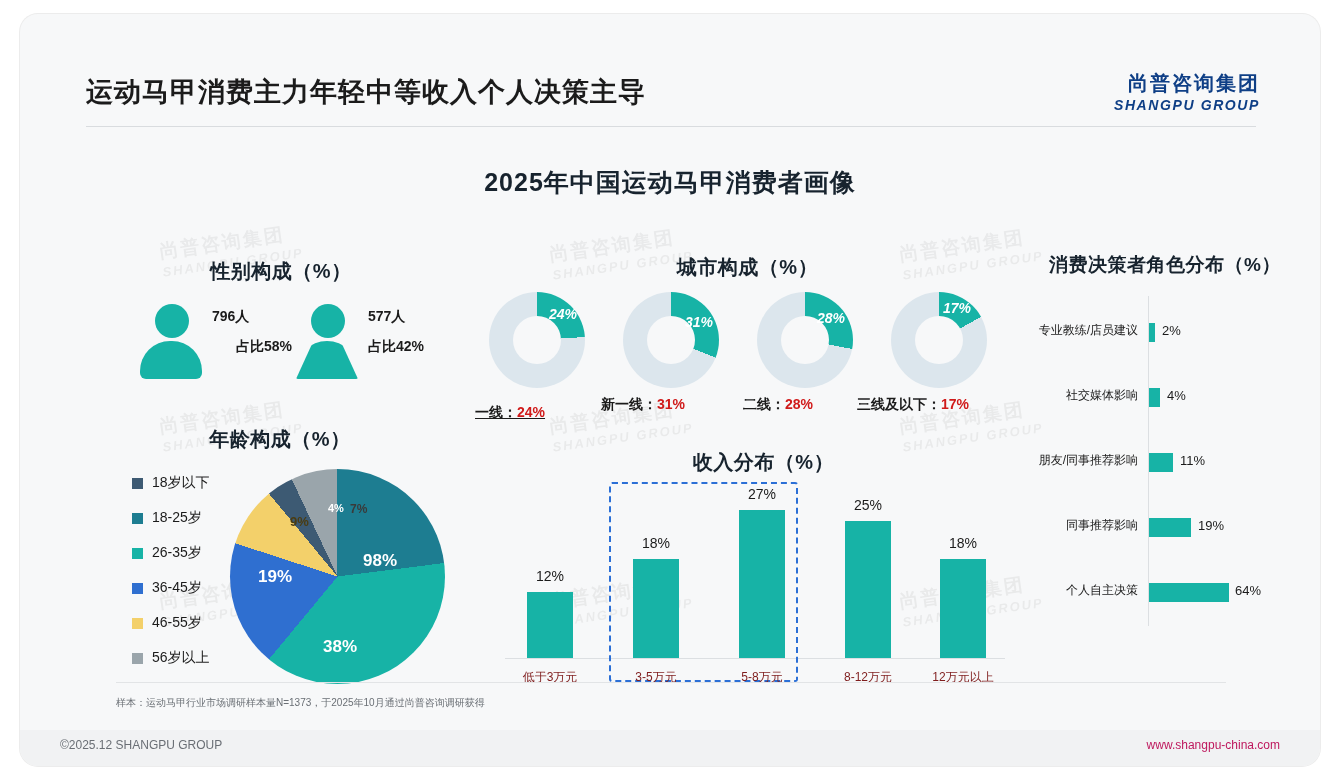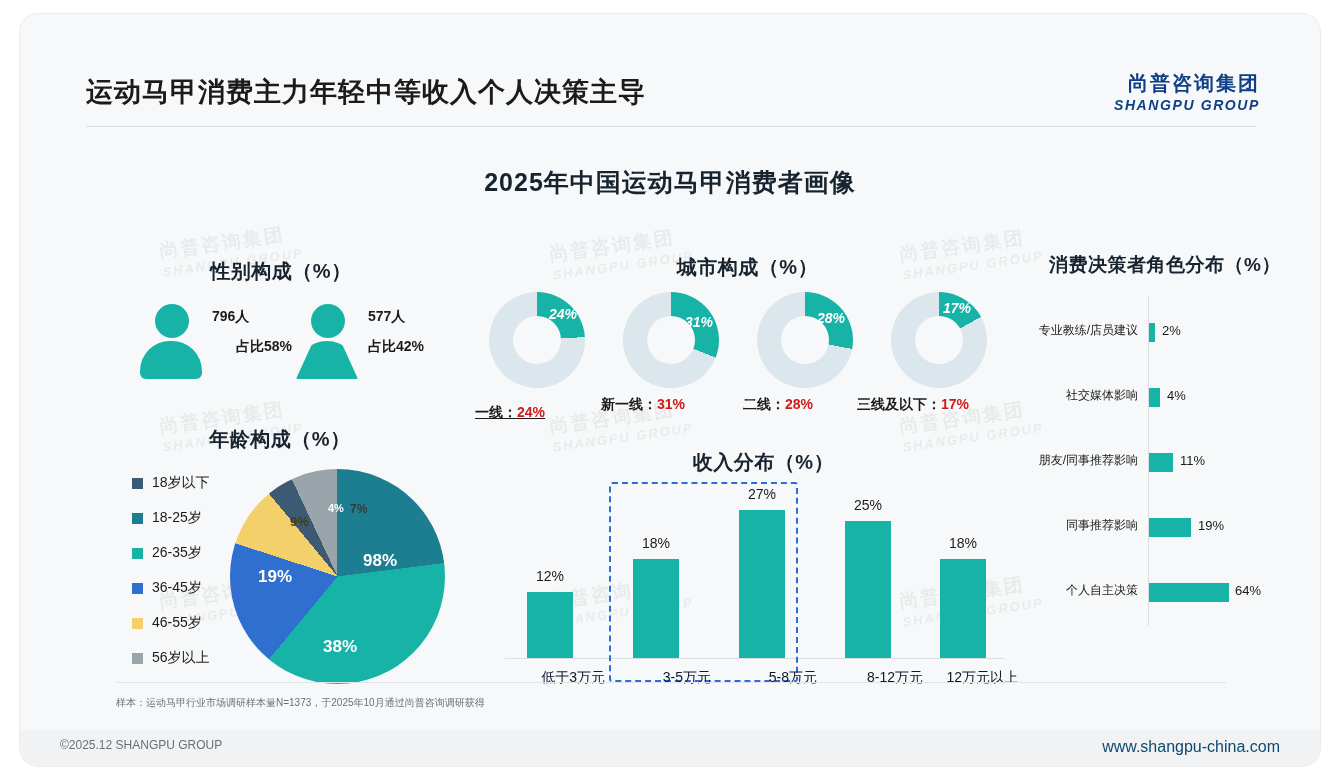--- a/index.html
+++ b/index.html
@@ -73,38 +73,38 @@
   .d-cap{position:absolute;font-size:14px;font-weight:bold;color:#1b1b1b;white-space:nowrap;}
   .d-cap em{font-style:normal;color:#d01a1a;}
 
   
   #income{position:absolute;left:455px;top:425px;width:545px;height:250px;}
   #income .sec-title{position:absolute;left:16px;top:10px;width:545px;text-align:center;}
   .inc-plot{position:absolute;left:10px;top:55px;width:530px;height:165px;}
   .inc-axis{position:absolute;left:20px;top:164px;width:500px;height:1px;background:#dcdfe2;}
   .ibar{position:absolute;bottom:1px;width:46px;background:#17b3a6;}
   .ival{position:absolute;font-size:14px;color:#1b1b1b;text-align:center;width:90px;}
-  .icat{position:absolute;top:175px;font-size:14px;color:#0f172a;text-align:right;width:110px;}
+  .icat{position:absolute;top:175px;font-size:12px;color:#7f1d1d;text-align:center;width:110px;}
   .hl-box{position:absolute;left:124px;top:-12px;width:185px;height:196px;border:2px dashed #2b6fd6;border-radius:3px;}
 
   
   #decision{position:absolute;left:1000px;top:230px;width:290px;height:420px;}
   #decision .sec-title{position:absolute;left:0;top:8px;width:290px;text-align:center;font-size:19px;}
   .dec-axis{position:absolute;left:128px;top:52px;width:1px;height:330px;background:#dcdfe2;}
   .dec-row{position:absolute;height:30px;}
   .dec-lb{position:absolute;right:172px;font-size:12px;color:#1b1b1b;white-space:nowrap;}
   .dec-bar{position:absolute;left:129px;height:19px;background:#17b3a6;}
   .dec-val{position:absolute;font-size:13px;color:#1b1b1b;}
 
   
   .foot-rule{position:absolute;left:96px;top:668px;width:1110px;height:1px;background:#e2e4e6;}
   .source{position:absolute;left:96px;top:682px;font-size:10px;color:#6a6f75;}
   .botbar{position:absolute;left:0;top:716px;width:1300px;height:36px;background:#f1f2f3;}
   .copy{position:absolute;left:40px;top:724px;font-size:12px;color:#6a6f75;}
-  .site{position:absolute;right:40px;top:724px;font-size:16px;color:#0c4a6e;}
+  .site{position:absolute;right:40px;top:724px;font-size:12px;color:#be185d;}
 </style>
 </head>
 <body>
 
 <div class="slide">
 
   <div class="wm" style="left:140px;top:215px;">
       <span class="a">尚普咨询集团</span>
       <span class="b">SHANGPU GROUP</span>
     </div>

